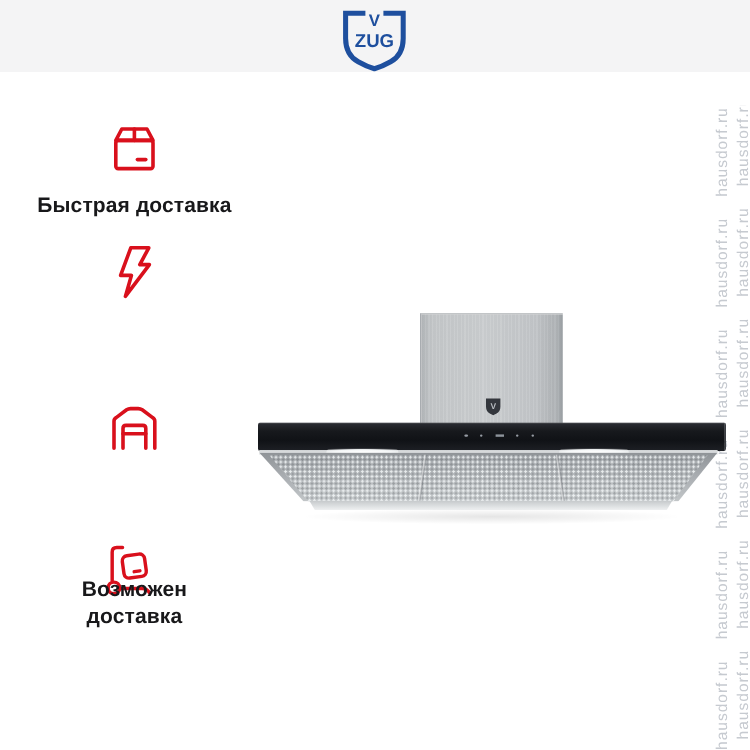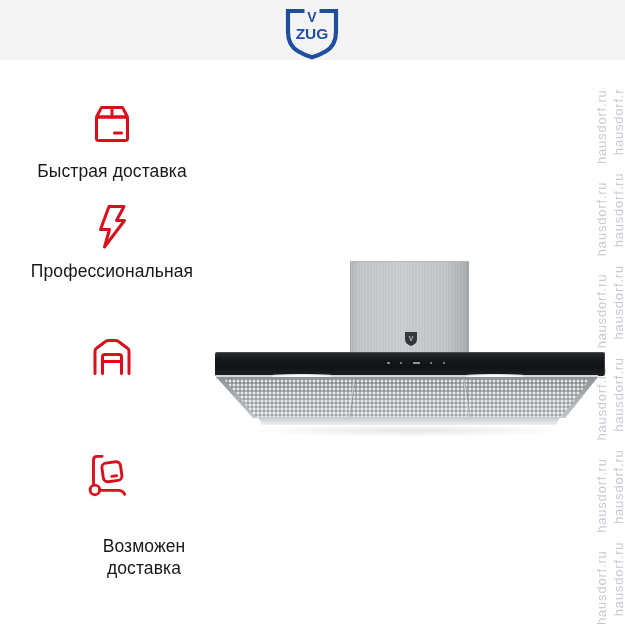--- a/index.html
+++ b/index.html
@@ -6,21 +6,21 @@
   body{font-family:"Liberation Sans", sans-serif; background:#ffffff;}
   .stage{position:relative;width:625px;height:625px;overflow:hidden;background:#ffffff;}
 
   
   .top-band{position:absolute;left:0;top:0;width:625px;height:60px;background:#f4f4f5;}
   .logo{position:absolute;left:284px;top:8px;width:56px;height:52px;}
 
   
   .benefit-icon{position:absolute;}
   .benefit-label{position:absolute;left:0;width:224px;text-align:center;
-    font-size:17.5px;line-height:22px;font-weight:400;color:#18181a;letter-spacing:.1px;}
+    font-size:17.5px;line-height:22px;font-weight:700;color:#18181a;letter-spacing:.1px;}
   .benefit-label span{display:block;}
 
   
   .wm{position:absolute;top:88px;height:537px;width:16px;
     writing-mode:vertical-rl;transform:rotate(180deg);
     font-size:13px;line-height:16px;letter-spacing:.8px;color:#c6cad0;
     white-space:pre;overflow:hidden;}
   .wm-a{left:594px;}
   .wm-b{left:611px;}
 
@@ -97,21 +97,20 @@
   <div class="benefit-label" style="top:160px;">
     <span>Быстрая доставка</span>
   </div>
 
   <div class="benefit-icon" style="left:95px;top:204px;">
     <svg width="34" height="46" viewBox="0 0 34 46" fill="none" stroke="#d9101c" stroke-width="3" stroke-linecap="round" stroke-linejoin="round">
       <path d="M14 2.5 H29 L21.5 16.5 H29.5 L9.5 43 L14.5 25.5 H5.5 Z"></path>
     </svg>
   </div>
   <div class="benefit-label" style="top:260px;">
-    <span>Профессиональная</span>
   </div>
 
   <div class="benefit-icon" style="left:88px;top:332px;">
     <svg width="48" height="48" viewBox="0 0 48 48" fill="none" stroke="#d9101c" stroke-width="3" stroke-linecap="round" stroke-linejoin="round">
       <path d="M7 41.5 V19 Q7 17 8.8 16 L17.5 9.5 Q19 8.5 20.8 8.5 H27.2 Q29 8.5 30.5 9.5 L39.2 16 Q41 17 41 19 V41.5"></path>
       <path d="M14.5 41.5 V25 Q14.5 22.5 17 22.5 H31 Q33.5 22.5 33.5 25 V41.5"></path>
       <path d="M14.5 29.5 H33.5"></path>
     </svg>
   </div>
 
@@ -119,21 +118,21 @@
     <svg width="48" height="48" viewBox="0 0 50 50" fill="none" stroke="#d9101c" stroke-width="3" stroke-linecap="round" stroke-linejoin="round">
       <path d="M22 4.5 H17 Q13 4.5 13 8.5 V33"></path>
       <circle cx="14.5" cy="39.5" r="5"></circle>
       <path d="M19.5 40 H39 Q43.5 40 45.5 44"></path>
       <g transform="rotate(-8 31 21)">
         <rect x="22.5" y="11" width="19.5" height="19.5" rx="4.5"></rect>
         <path d="M31.5 25.5 H36.5"></path>
       </g>
     </svg>
   </div>
-  <div class="benefit-label" style="top:535px;padding-left:32px;">
+  <div class="benefit-label" style="top:480px;">
     <span>Возможен</span>
     <span>доставка</span>
   </div>
 
   <div class="wm wm-a">hausdorf.ru    hausdorf.ru    hausdorf.ru    hausdorf.ru    hausdorf.ru    hausdorf.ru</div>
   <div class="wm wm-b">  hausdorf.ru    hausdorf.ru    hausdorf.ru    hausdorf.ru    hausdorf.ru    hausdorf.ru</div>
 
   <div class="chimney"></div>
   <div class="badge">
     <svg width="14" height="16" viewBox="0 0 14 16">

